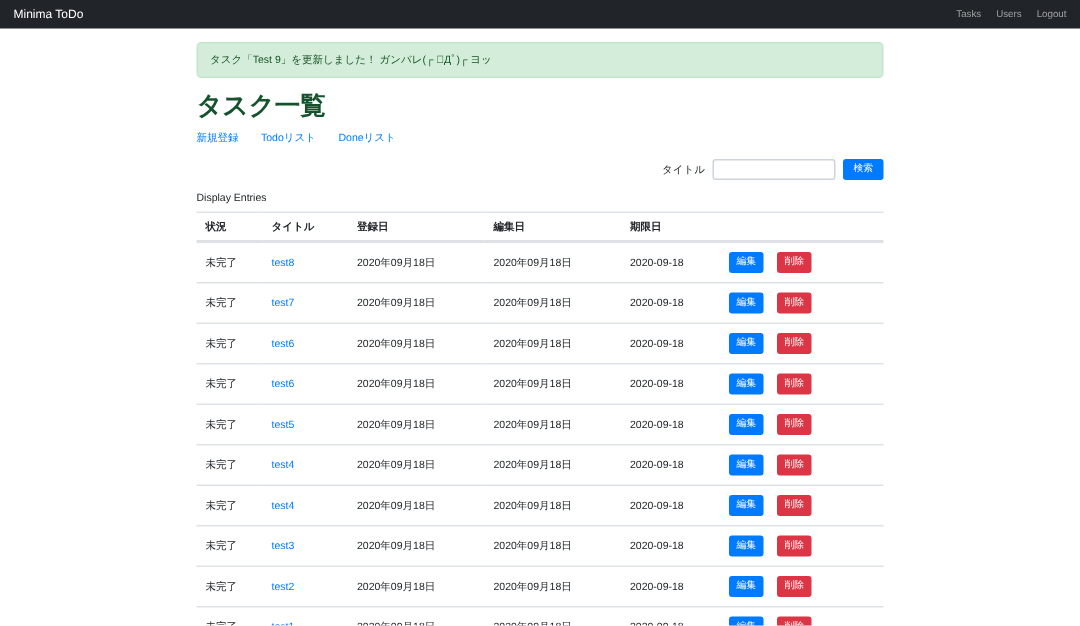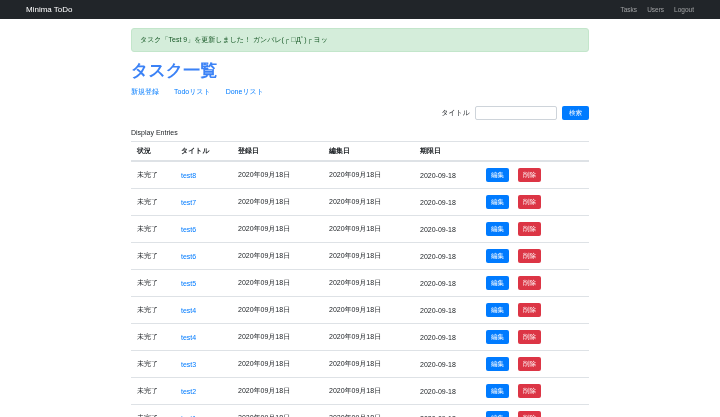--- a/index.html
+++ b/index.html
@@ -5,31 +5,31 @@
   * { box-sizing: border-box; margin: 0; padding: 0; }
   html, body {
     width: 720px; height: 417px; overflow: hidden;
     background: #ffffff;
     font-family: "Liberation Sans", sans-serif;
     color: #212529;
   }
   .navbar {
     height: 19px; background: #212529;
     display: flex; align-items: center; justify-content: space-between;
-    padding: 0 26px;
+    padding: 0 9px;
   }
   .navbar-brand { color: #ffffff; font-size: 8px; text-decoration: none; cursor: pointer; }
   .navbar-links { display: flex; gap: 10px; }
   .navbar-links a { color: rgba(255,255,255,0.55); font-size: 6.5px; text-decoration: none; cursor: pointer; }
   .container { width: 458px; margin: 0 auto; }
   .alert {
     margin-top: 9px; background: #d4edda; border: 1px solid #c3e6cb;
     color: #155724; font-size: 7px; padding: 6px 8px; border-radius: 3px;
   }
-  h1.page-title { font-size: 17px; font-weight: 600; margin: 7px 0 5px; color: #3b82f6; }
+  h1.page-title { font-size: 17px; font-weight: 600; margin: 7px 0 5px; color: #14532d; }
   .subnav { display: flex; gap: 15px; margin: 3px 0 9px; }
   .subnav a { color: #007bff; font-size: 7px; text-decoration: none; cursor: pointer; }
   .search-row {
     display: flex; justify-content: flex-end; align-items: center;
     gap: 5px; margin: 2px 0 9px; font-size: 7px;
   }
   .search-row input {
     width: 82px; height: 14px; border: 1px solid #ced4da; border-radius: 2px;
     font-size: 7px; padding: 0 4px; font-family: "Liberation Sans", sans-serif;
   }

